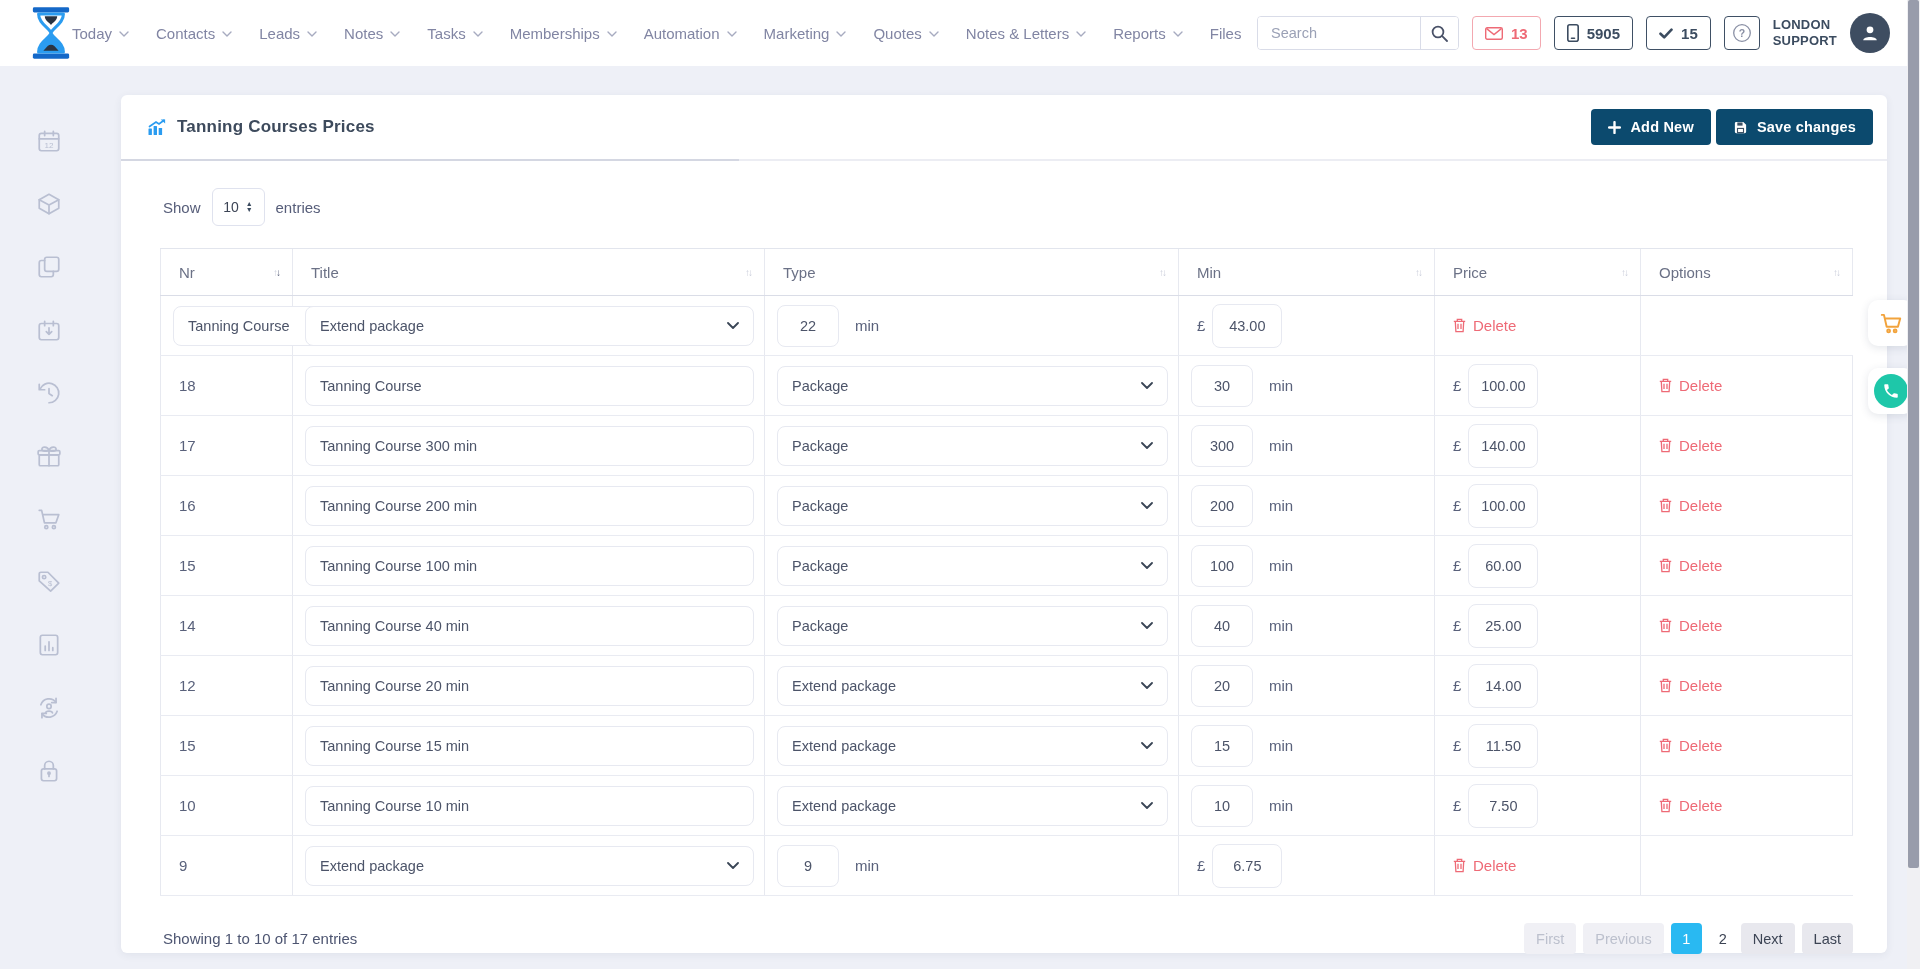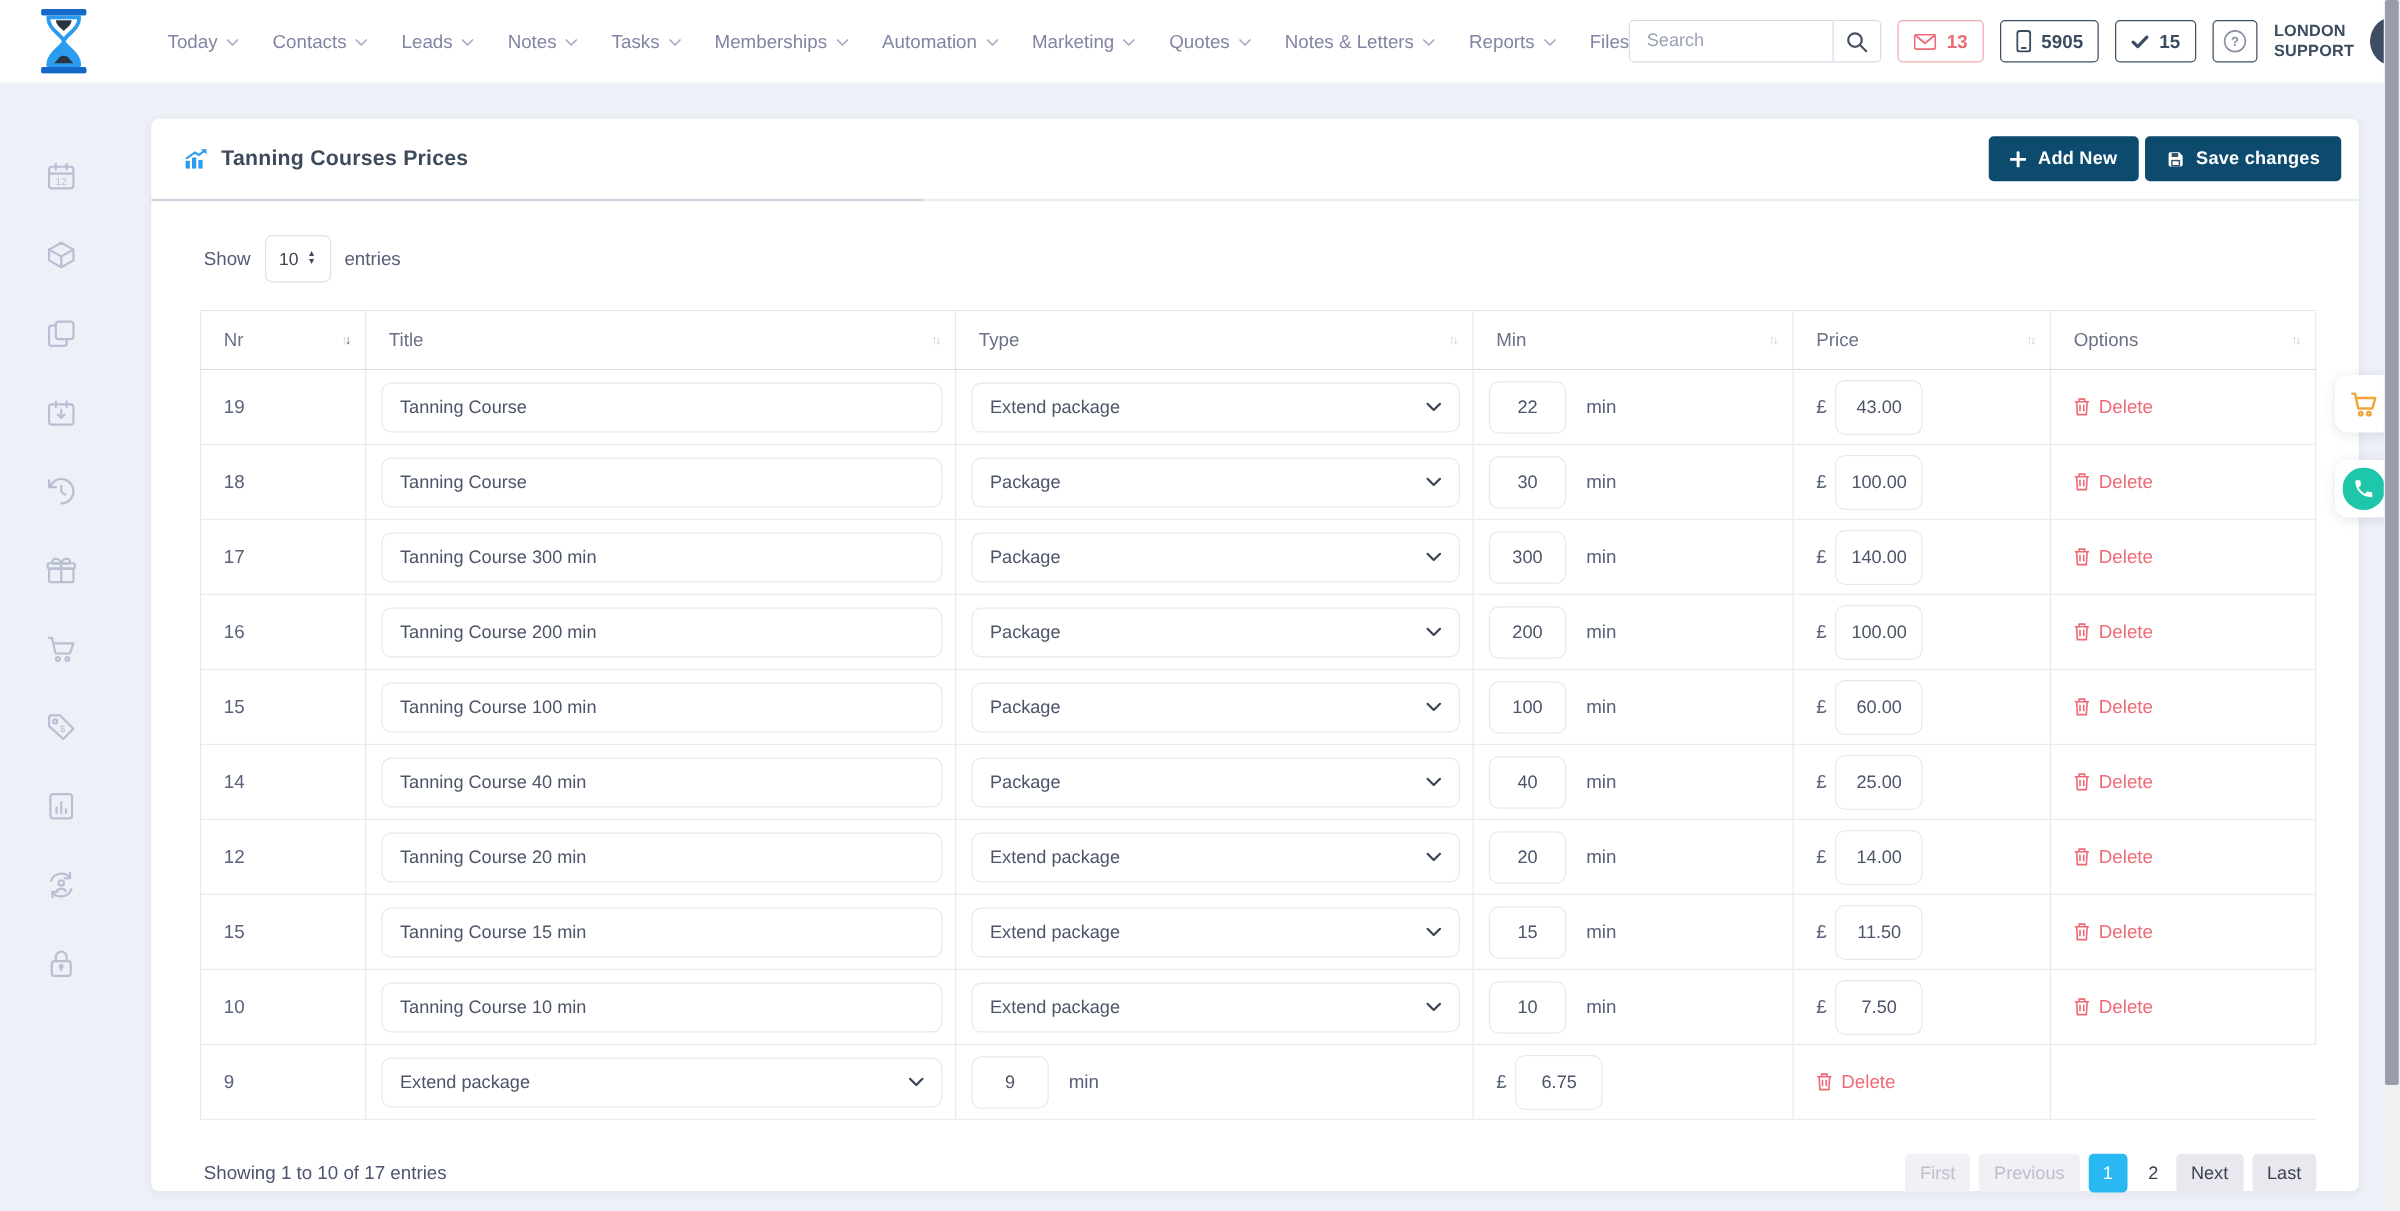--- a/index.html
+++ b/index.html
@@ -10,21 +10,21 @@
     position:relative;
     overflow:hidden;
     color:#555d75;
   }
   
   .topbar {
     position:absolute; top:0; left:0; width:1920px; height:66px;
     background:#ffffff; display:flex; align-items:center; z-index:5;
   }
   .logo { margin-left:30px; display:flex; align-items:center; }
-  .main-nav { display:flex; align-items:center; gap:27px; margin-left:62px; }
+  .main-nav { display:flex; align-items:center; gap:27px; }
   .nav-item { display:flex; align-items:center; gap:7px; color:#8185a3; font-size:15px; cursor:pointer; white-space:nowrap; }
   .nav-item .chev { color:#a7abc0; margin-top:2px; }
   .top-right { margin-left:auto; margin-right:30px; display:flex; align-items:center; gap:13px; }
   .search-wrap { display:flex; height:34px; border:1px solid #d9dce8; border-radius:4px; overflow:hidden; background:#fff; }
   .search-wrap input { border:none; outline:none; width:162px; padding:0 13px; font-size:14.5px; color:#4a5268; font-family:inherit; }
   .search-wrap input::placeholder { color:#9ba1b6; }
   .search-btn { width:38px; display:flex; align-items:center; justify-content:center; border-left:1px solid #d9dce8; background:#fff; cursor:pointer; }
   .badge { height:34px; border-radius:4px; border:1.4px solid; display:flex; align-items:center; gap:8px; padding:0 12px; font-size:15px; font-weight:700; cursor:pointer; background:#fff; }
   .badge-mail { border-color:#f3a8b0; color:#ee6a76; }
   .badge-dark { border-color:#3f5065; color:#3c4c60; }
@@ -359,23 +359,20 @@
           <span>Price</span>
           <span class="sort"><span>↑</span><span class="">↓</span></span>
         </div>
         <div class="th">
           <span>Options</span>
           <span class="sort"><span>↑</span><span class="">↓</span></span>
         </div>
       </div>
     <div id="tbody">
   <div class="t-row">
-    <div class="td">
-            <span>19</span>
-          </div>
     <div class="td td-pad">
       <input class="fld title-input" value="Tanning Course" style="">
     </div>
     <div class="td td-pad">
       <div class="type-select">
         <span>Extend package</span>
         <svg width="12" height="7" viewBox="0 0 12 7" fill="none">
                 <path d="M1 1l5 5 5-5" stroke="#3a4656" stroke-width="1.8" stroke-linecap="round" stroke-linejoin="round"></path>
               </svg>
       </div>

